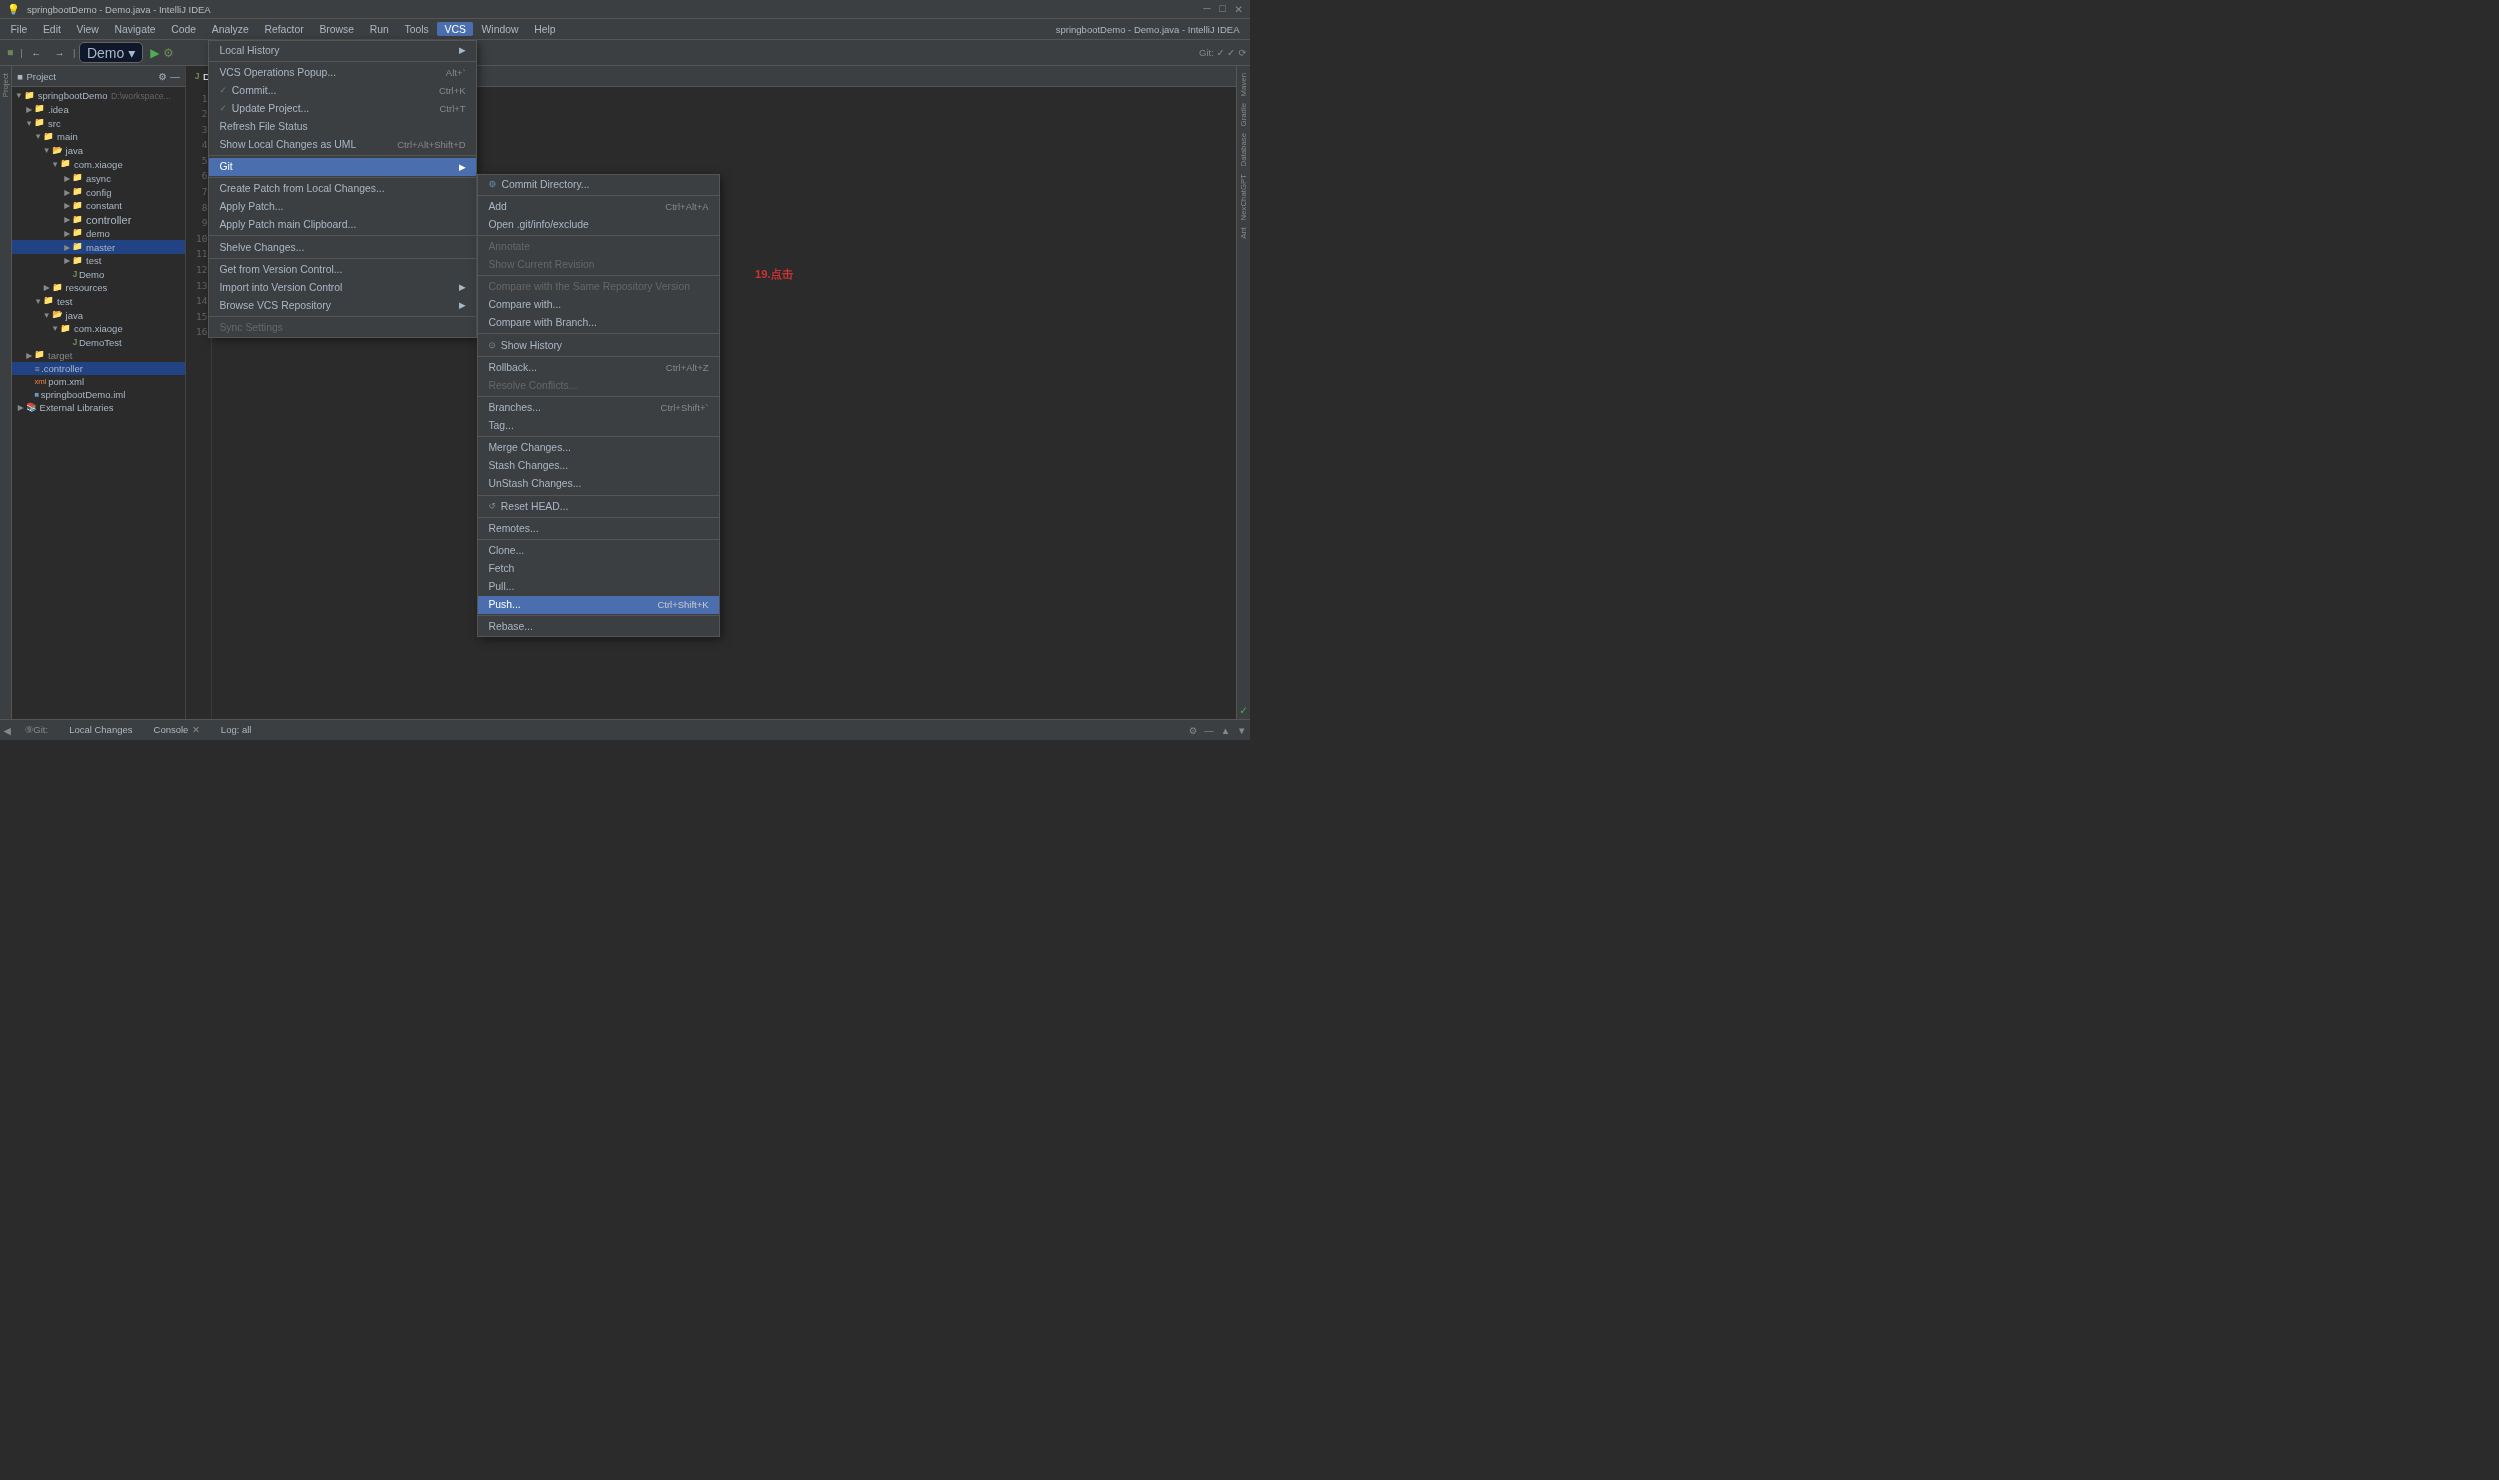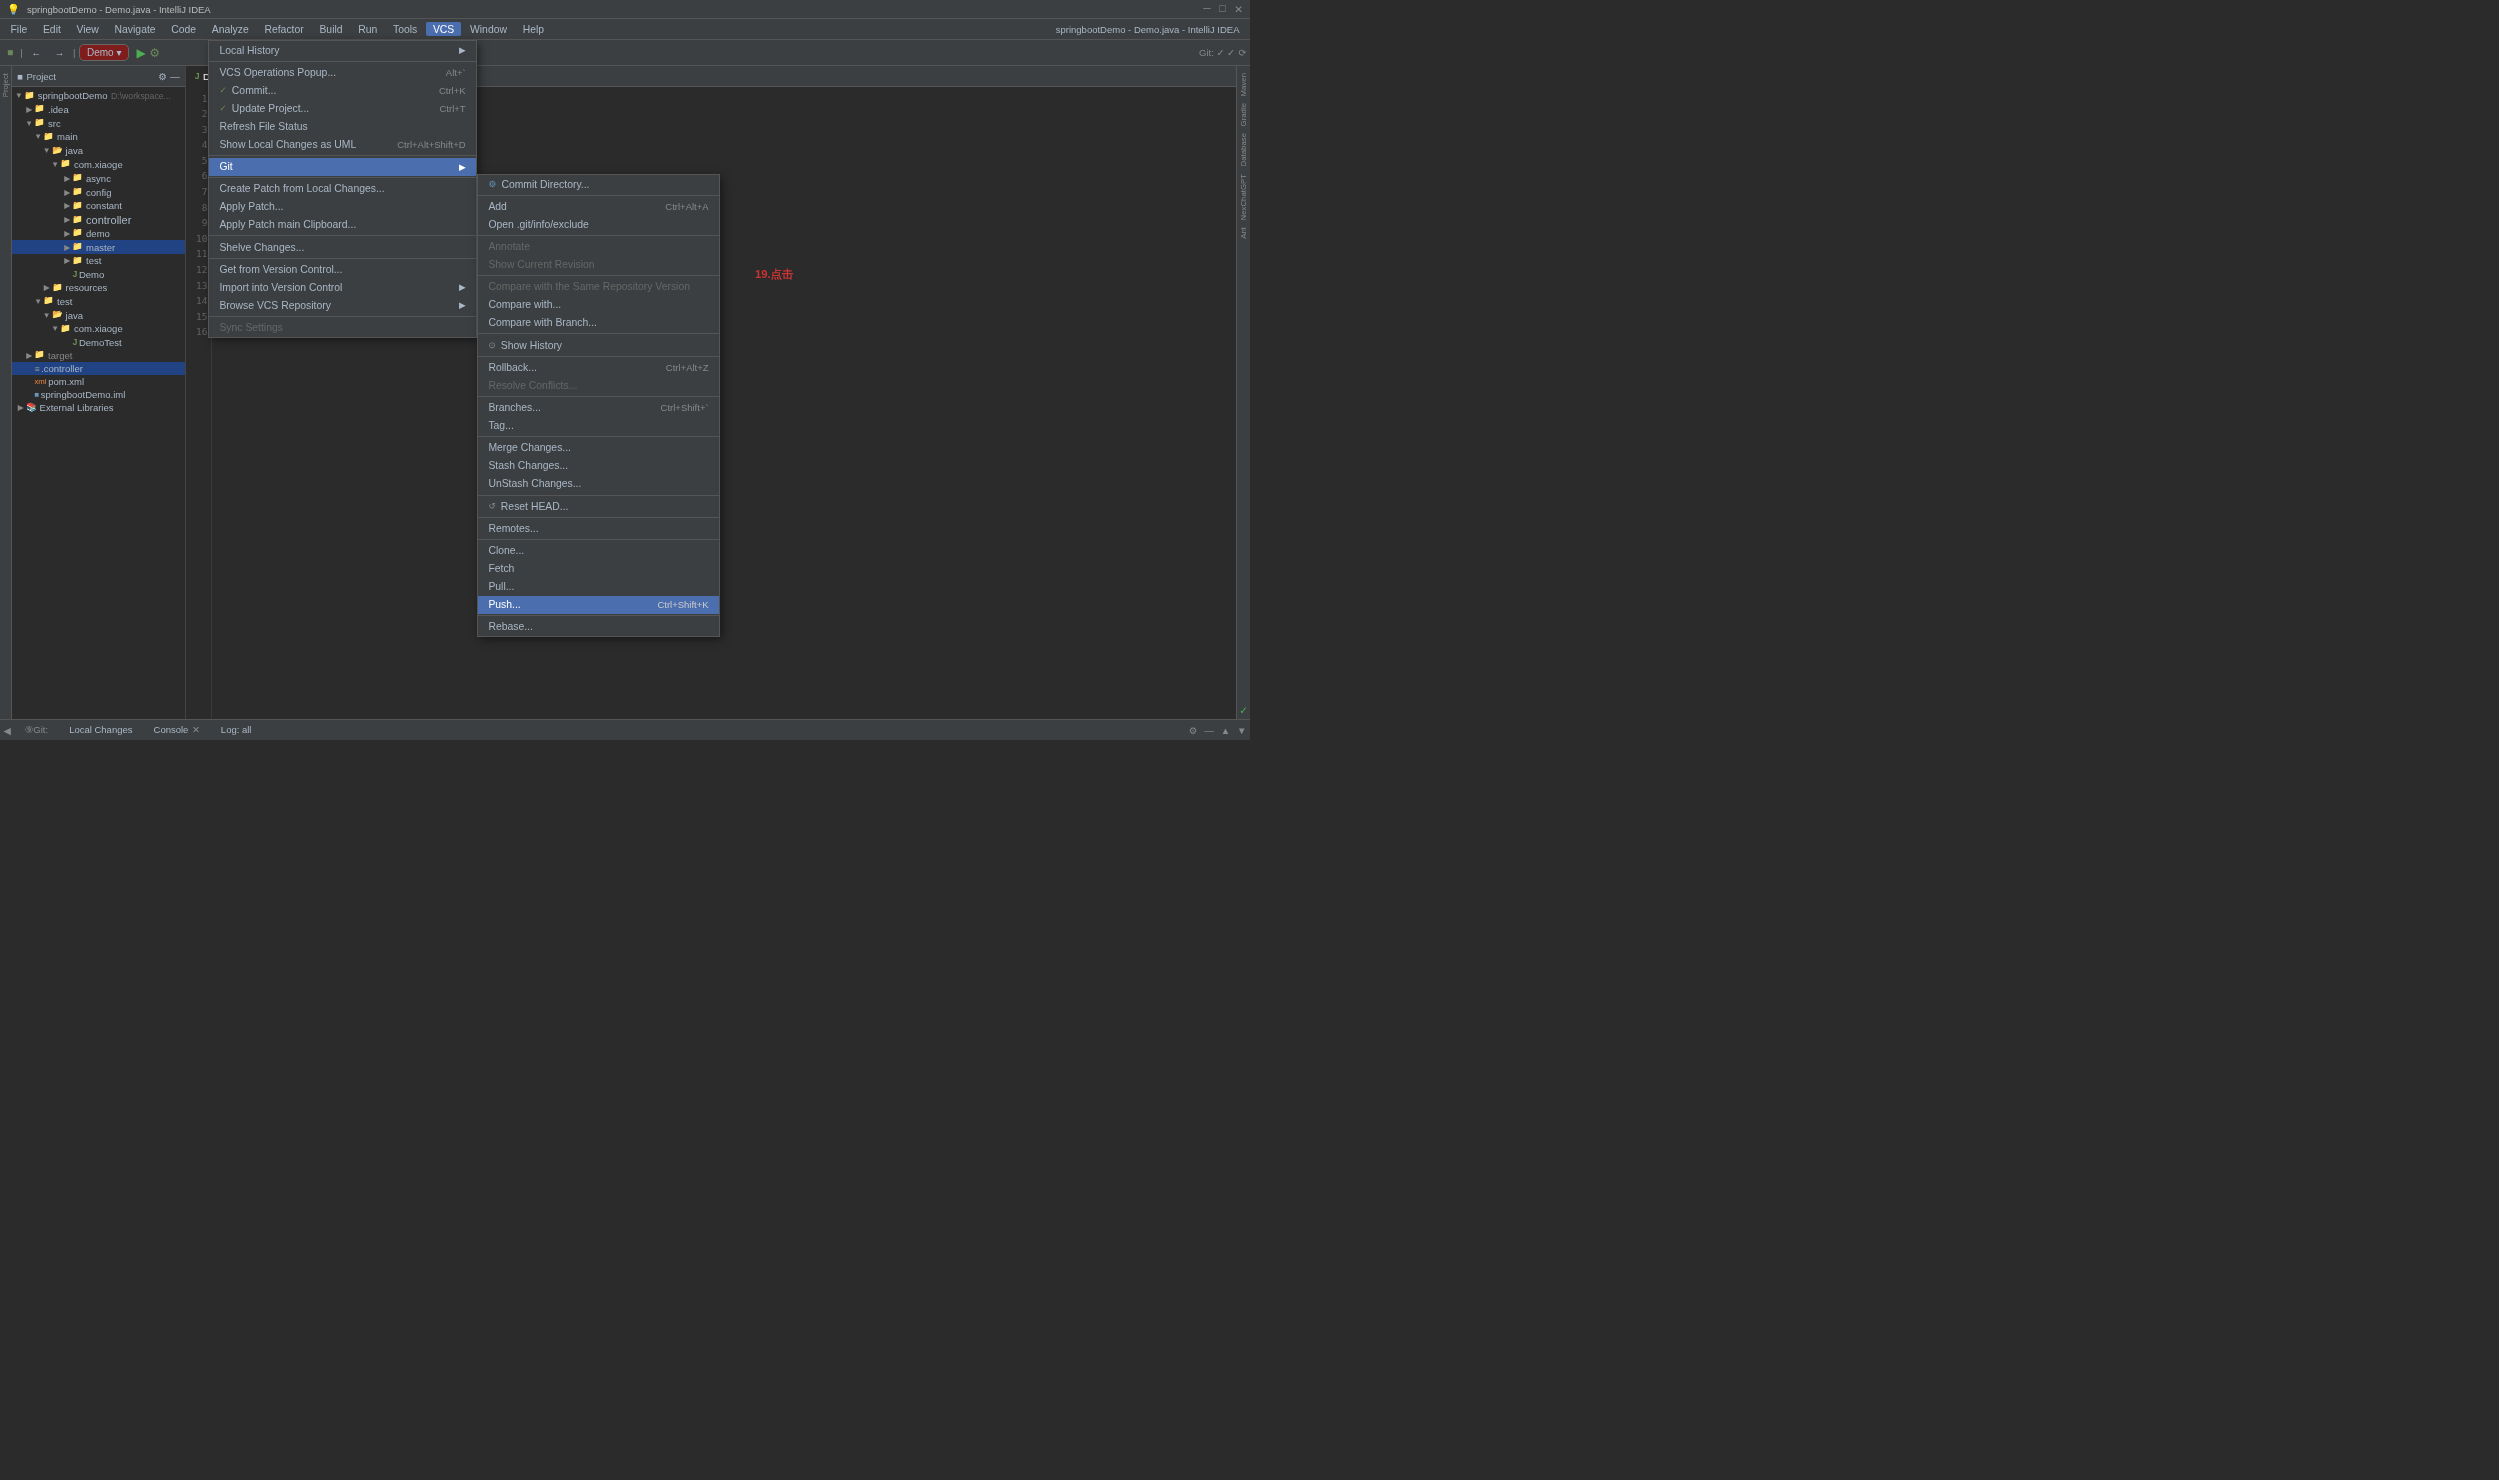--- a/index.html
+++ b/index.html
@@ -443,37 +443,37 @@
 </div>
 
 <div class="menu-bar">
   <span class="menu-item">File</span>
   <span class="menu-item">Edit</span>
   <span class="menu-item">View</span>
   <span class="menu-item">Navigate</span>
   <span class="menu-item">Code</span>
   <span class="menu-item">Analyze</span>
   <span class="menu-item">Refactor</span>
-  <span class="menu-item">Build</span>
+  <span class="menu-item">Browse</span>
   <span class="menu-item">Run</span>
   <span class="menu-item">Tools</span>
   <span class="menu-item vcs-active">VCS</span>
   <span class="menu-item">Window</span>
   <span class="menu-item">Help</span>
   <span style="flex:1"></span>
   <span style="font-size:9.5px;color:#a9b7c6;padding:0 7px;">springbootDemo - Demo.java - IntelliJ IDEA</span>
 </div>
 
 <div class="toolbar">
   <span style="color:#6a8759;font-size:10.4px;font-weight:bold;padding:1.7px 3.5px;">■</span>
   <span style="color:#888;font-size:9.5px;">|</span>
   <span class="toolbar-btn">←</span>
   <span class="toolbar-btn">→</span>
   <span style="color:#888;font-size:9.5px;">|</span>
-  <span style="padding:1.7px 7px;background:#7f1d1d;border:0.9px solid #666;font-size:10px;color:#a9b7c6;border-radius:5px;">Demo ▾</span>
+  <span style="padding:1.7px 7px;background:#0f172a;border:0.9px solid #666;font-size:14px;color:#a9b7c6;border-radius:5px;">Demo ▾</span>
   <span style="color:#4CAF50;font-size:12px;margin-left:3.5px;">▶</span>
   <span style="color:#6a8759;font-size:12px;">⚙</span>
   <span style="flex:1;"></span>
   <span style="font-size:9.5px;color:#888;">Git: ✓ ✓</span>
   <span style="font-size:9.5px;color:#888;">⟳</span>
 </div>
 
 <div class="main-layout">
 
   <div style="width:12px;background:#3c3f41;border-right:0.9px solid #555;display:flex;flex-direction:column;align-items:center;padding-top:7px;gap:7px;">

